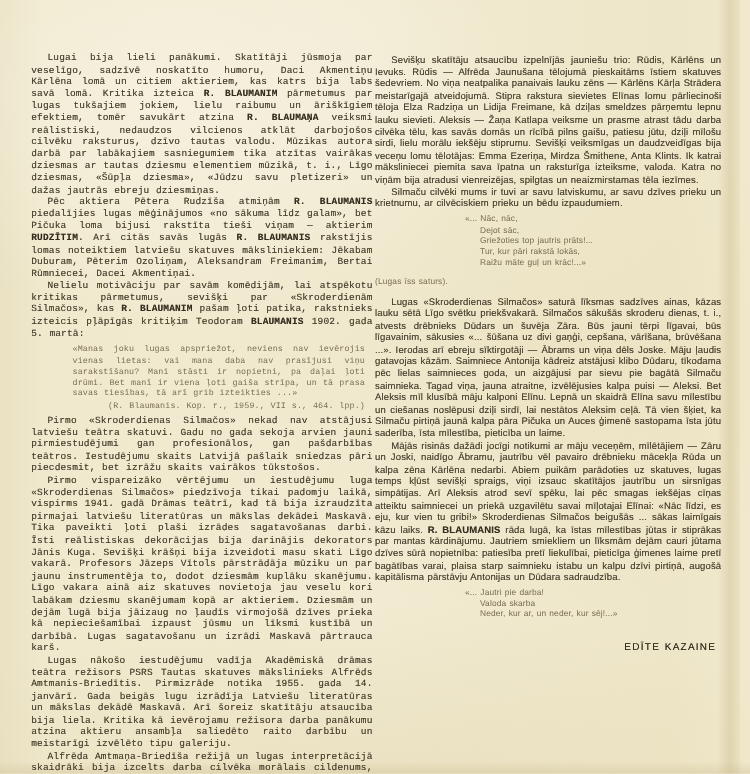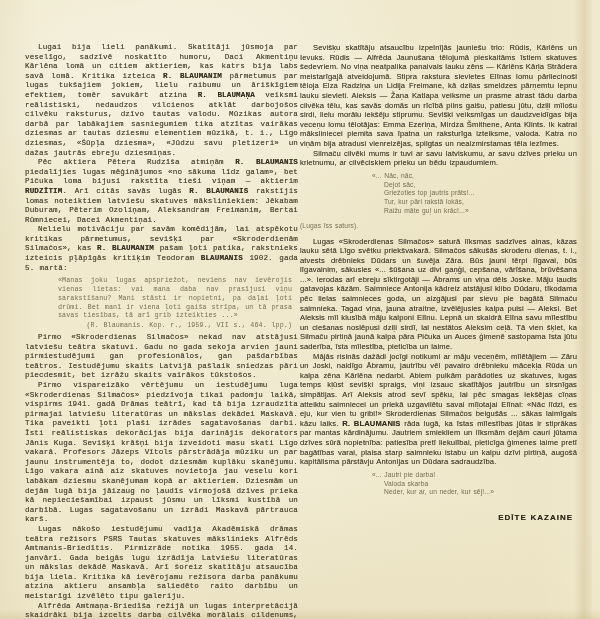--- a/index.html
+++ b/index.html
@@ -51,21 +51,21 @@
     color:#766b52;text-align:left;text-shadow:none;
   }
   .verse .vl.ind{padding-left:12px;}
   .note{
     margin:6px 0 6px 0;
     font-size:6.7px;line-height:8.8px;
     color:#7a6f55;text-align:left;text-shadow:none;
   }
   .signature{
     margin:16px 4px 0 0;
-    text-align:right;font-weight:bold;
+    text-align:right;font-weight:normal;
     font-size:8px;letter-spacing:1px;
     color:#2f291d;text-shadow:0 0 0.4px rgba(47,41,29,0.6);
   }
 </style>
 </head>
 <body>
 
 <div class="paper"></div>
 <div class="scan-shadow-right"></div>
 <div class="scan-shadow-bottom"></div>

